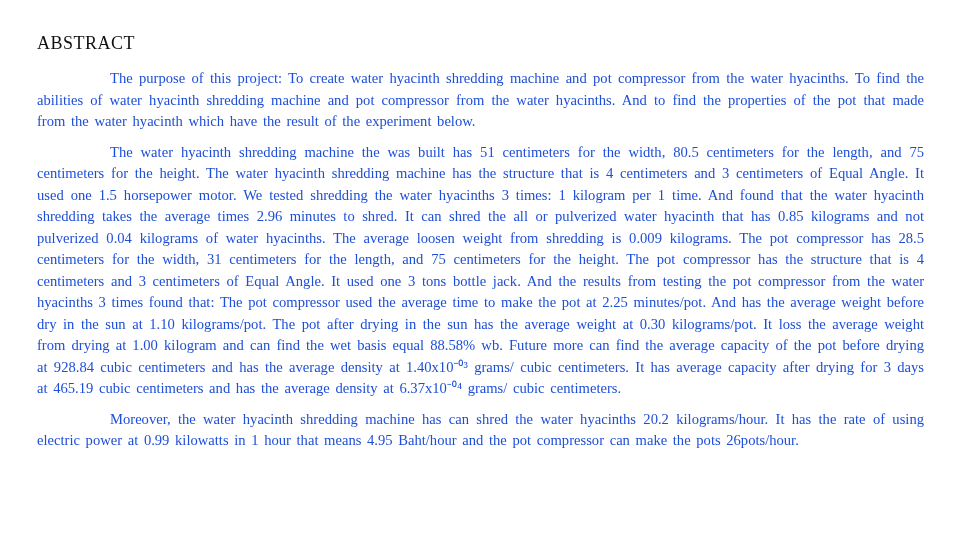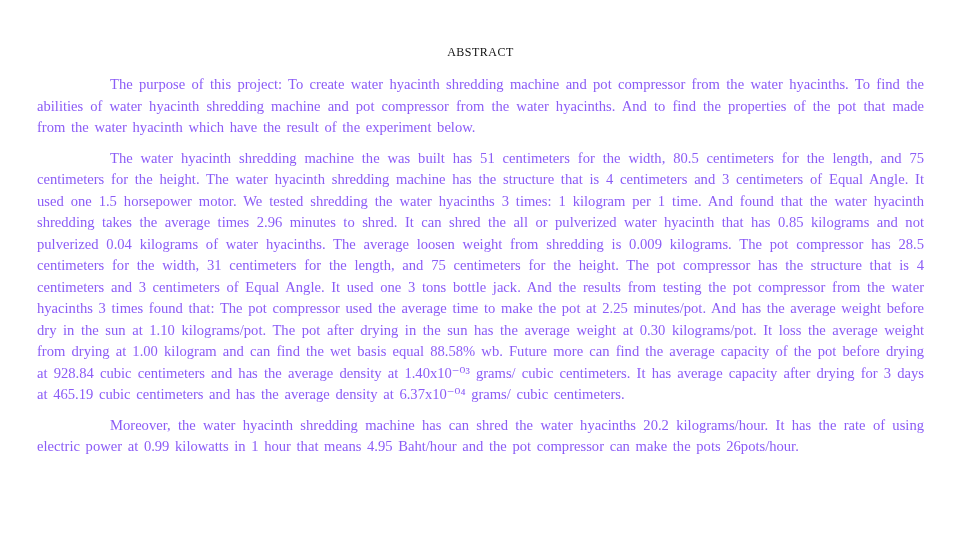--- a/index.html
+++ b/index.html
@@ -11,35 +11,36 @@
     width: 960px;
     height: 540px;
     box-sizing: border-box;
     background: #ffffff;
     color: #1a1a1a;
     font-family: "Liberation Serif", "DejaVu Serif", serif;
     padding: 30px 36px 20px 37px;
     overflow: hidden;
   }
   .doc-title {
-    text-align: center;
-    font-size: 12px;
+    text-align: left;
+    font-size: 18px;
     font-weight: normal;
     letter-spacing: 0.5px;
-    margin: 15px 0 14px 0;
+    margin: 3px 0 14px 0;
     color: #111111;
   }
   .doc-paragraph {
     font-size: 14.6px;
     line-height: 21.5px;
     text-align: justify;
     text-indent: 73px;
     margin: 0 0 9px 0;
     word-spacing: 2px;
-    color: #8b5cf6;
+    color: #1d4ed8;
+    font-family: Liberation Serif, serif;
   }
   .doc-paragraph:last-child {
     margin-bottom: 1px;
   }
 </style>
 </head>
 <body>
 
 <div class="page">
   <h1 class="doc-title">ABSTRACT</h1>

